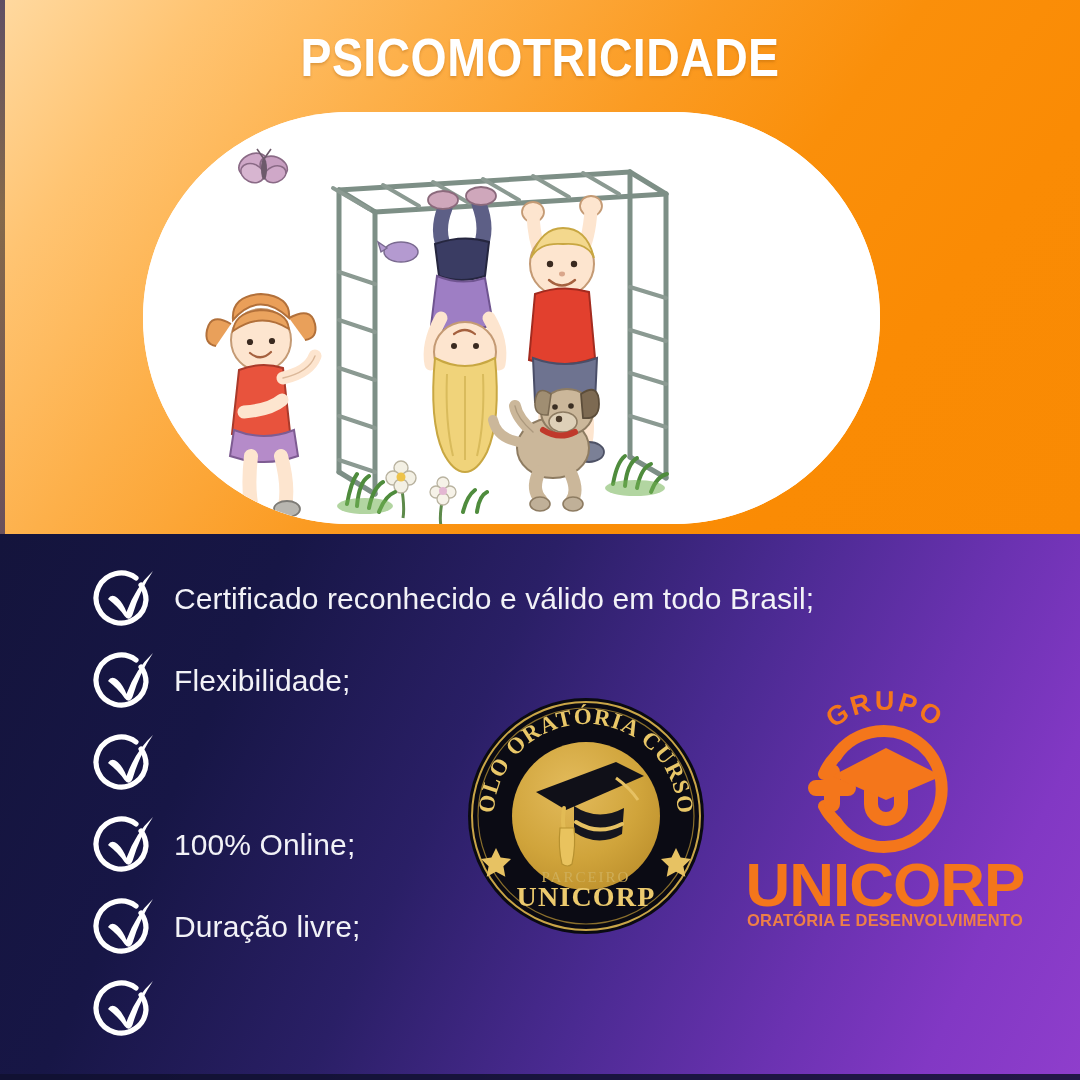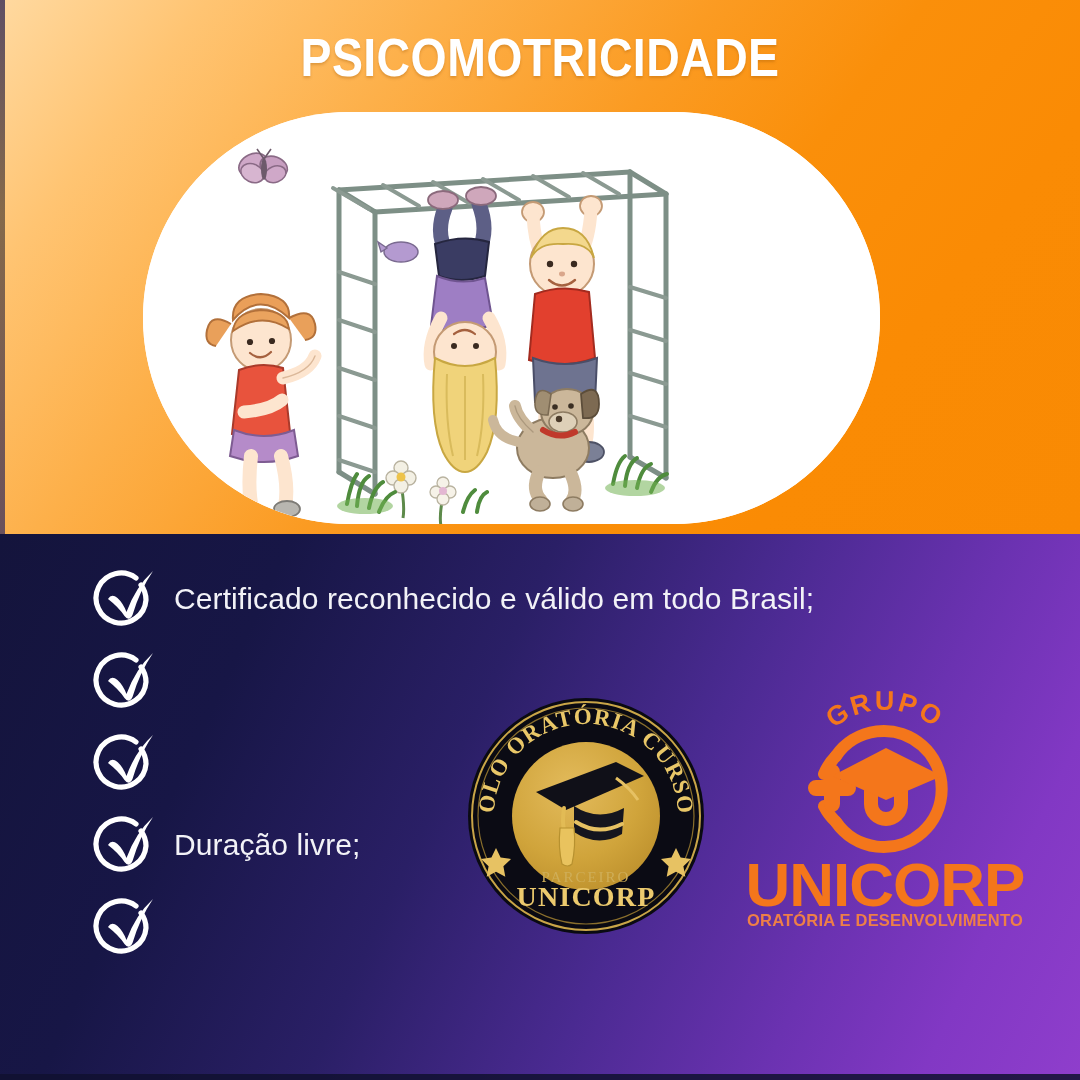--- a/index.html
+++ b/index.html
@@ -369,31 +369,41 @@
       <span class="benefit-label">Certificado reconhecido e válido em todo Brasil;</span>
     </div>
 
     <div class="benefit-row">
       <span class="check-icon">
         <svg viewBox="0 0 62 62" xmlns="http://www.w3.org/2000/svg">
           <path d="M44 10 A25 25 0 1 0 54 32 A25 25 0 0 0 49 17" fill="none" stroke="#ffffff" stroke-width="5.2" stroke-linecap="round"></path>
           <path d="M16 31 q3.5 -6 9.5 -1 q5.5 5 9 14 q9 -25 26.5 -41 q-13.5 20 -20.5 44 q-3.5 7 -8 1 q-6 -9 -16.5 -17 z" fill="#ffffff"></path>
         </svg>
       </span>
-    </div>
-
-    <div class="benefit-row">
-      <span class="check-icon">
-        <svg viewBox="0 0 62 62" xmlns="http://www.w3.org/2000/svg">
-          <path d="M44 10 A25 25 0 1 0 54 32 A25 25 0 0 0 49 17" fill="none" stroke="#ffffff" stroke-width="5.2" stroke-linecap="round"></path>
-          <path d="M16 31 q3.5 -6 9.5 -1 q5.5 5 9 14 q9 -25 26.5 -41 q-13.5 20 -20.5 44 q-3.5 7 -8 1 q-6 -9 -16.5 -17 z" fill="#ffffff"></path>
-        </svg>
-      </span>
-    </div>
-
+      <span class="benefit-label">Flexibilidade;</span>
+    </div>
+
+    <div class="benefit-row">
+      <span class="check-icon">
+        <svg viewBox="0 0 62 62" xmlns="http://www.w3.org/2000/svg">
+          <path d="M44 10 A25 25 0 1 0 54 32 A25 25 0 0 0 49 17" fill="none" stroke="#ffffff" stroke-width="5.2" stroke-linecap="round"></path>
+          <path d="M16 31 q3.5 -6 9.5 -1 q5.5 5 9 14 q9 -25 26.5 -41 q-13.5 20 -20.5 44 q-3.5 7 -8 1 q-6 -9 -16.5 -17 z" fill="#ffffff"></path>
+        </svg>
+      </span>
+    </div>
+
+    <div class="benefit-row">
+      <span class="check-icon">
+        <svg viewBox="0 0 62 62" xmlns="http://www.w3.org/2000/svg">
+          <path d="M44 10 A25 25 0 1 0 54 32 A25 25 0 0 0 49 17" fill="none" stroke="#ffffff" stroke-width="5.2" stroke-linecap="round"></path>
+          <path d="M16 31 q3.5 -6 9.5 -1 q5.5 5 9 14 q9 -25 26.5 -41 q-13.5 20 -20.5 44 q-3.5 7 -8 1 q-6 -9 -16.5 -17 z" fill="#ffffff"></path>
+        </svg>
+      </span>
+      <span class="benefit-label">100% Online;</span>
+    </div>
 
     <div class="benefit-row">
       <span class="check-icon">
         <svg viewBox="0 0 62 62" xmlns="http://www.w3.org/2000/svg">
           <path d="M44 10 A25 25 0 1 0 54 32 A25 25 0 0 0 49 17" fill="none" stroke="#ffffff" stroke-width="5.2" stroke-linecap="round"></path>
           <path d="M16 31 q3.5 -6 9.5 -1 q5.5 5 9 14 q9 -25 26.5 -41 q-13.5 20 -20.5 44 q-3.5 7 -8 1 q-6 -9 -16.5 -17 z" fill="#ffffff"></path>
         </svg>
       </span>
       <span class="benefit-label">Duração livre;</span>
     </div>

